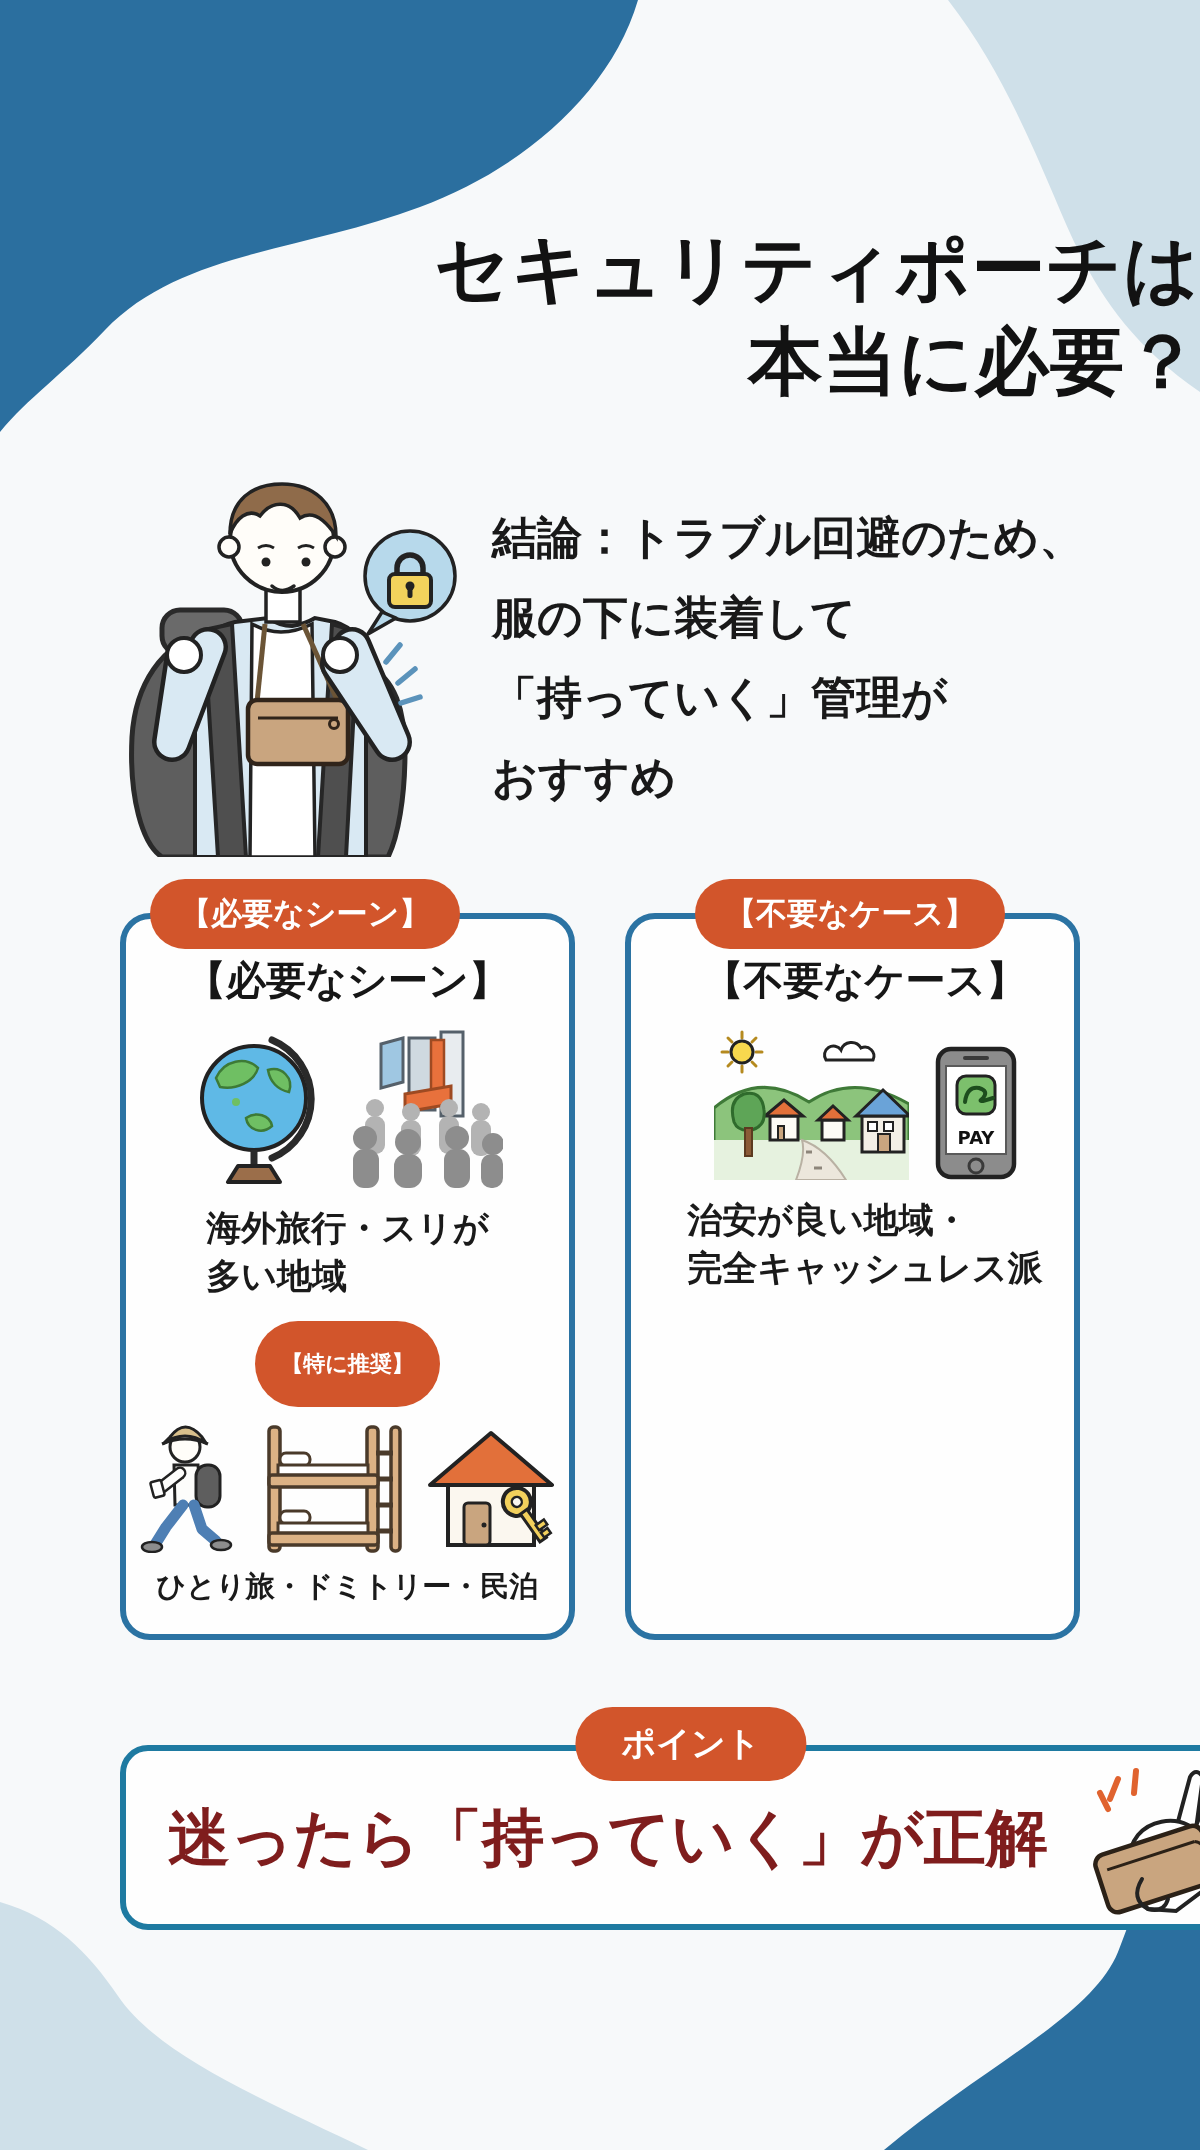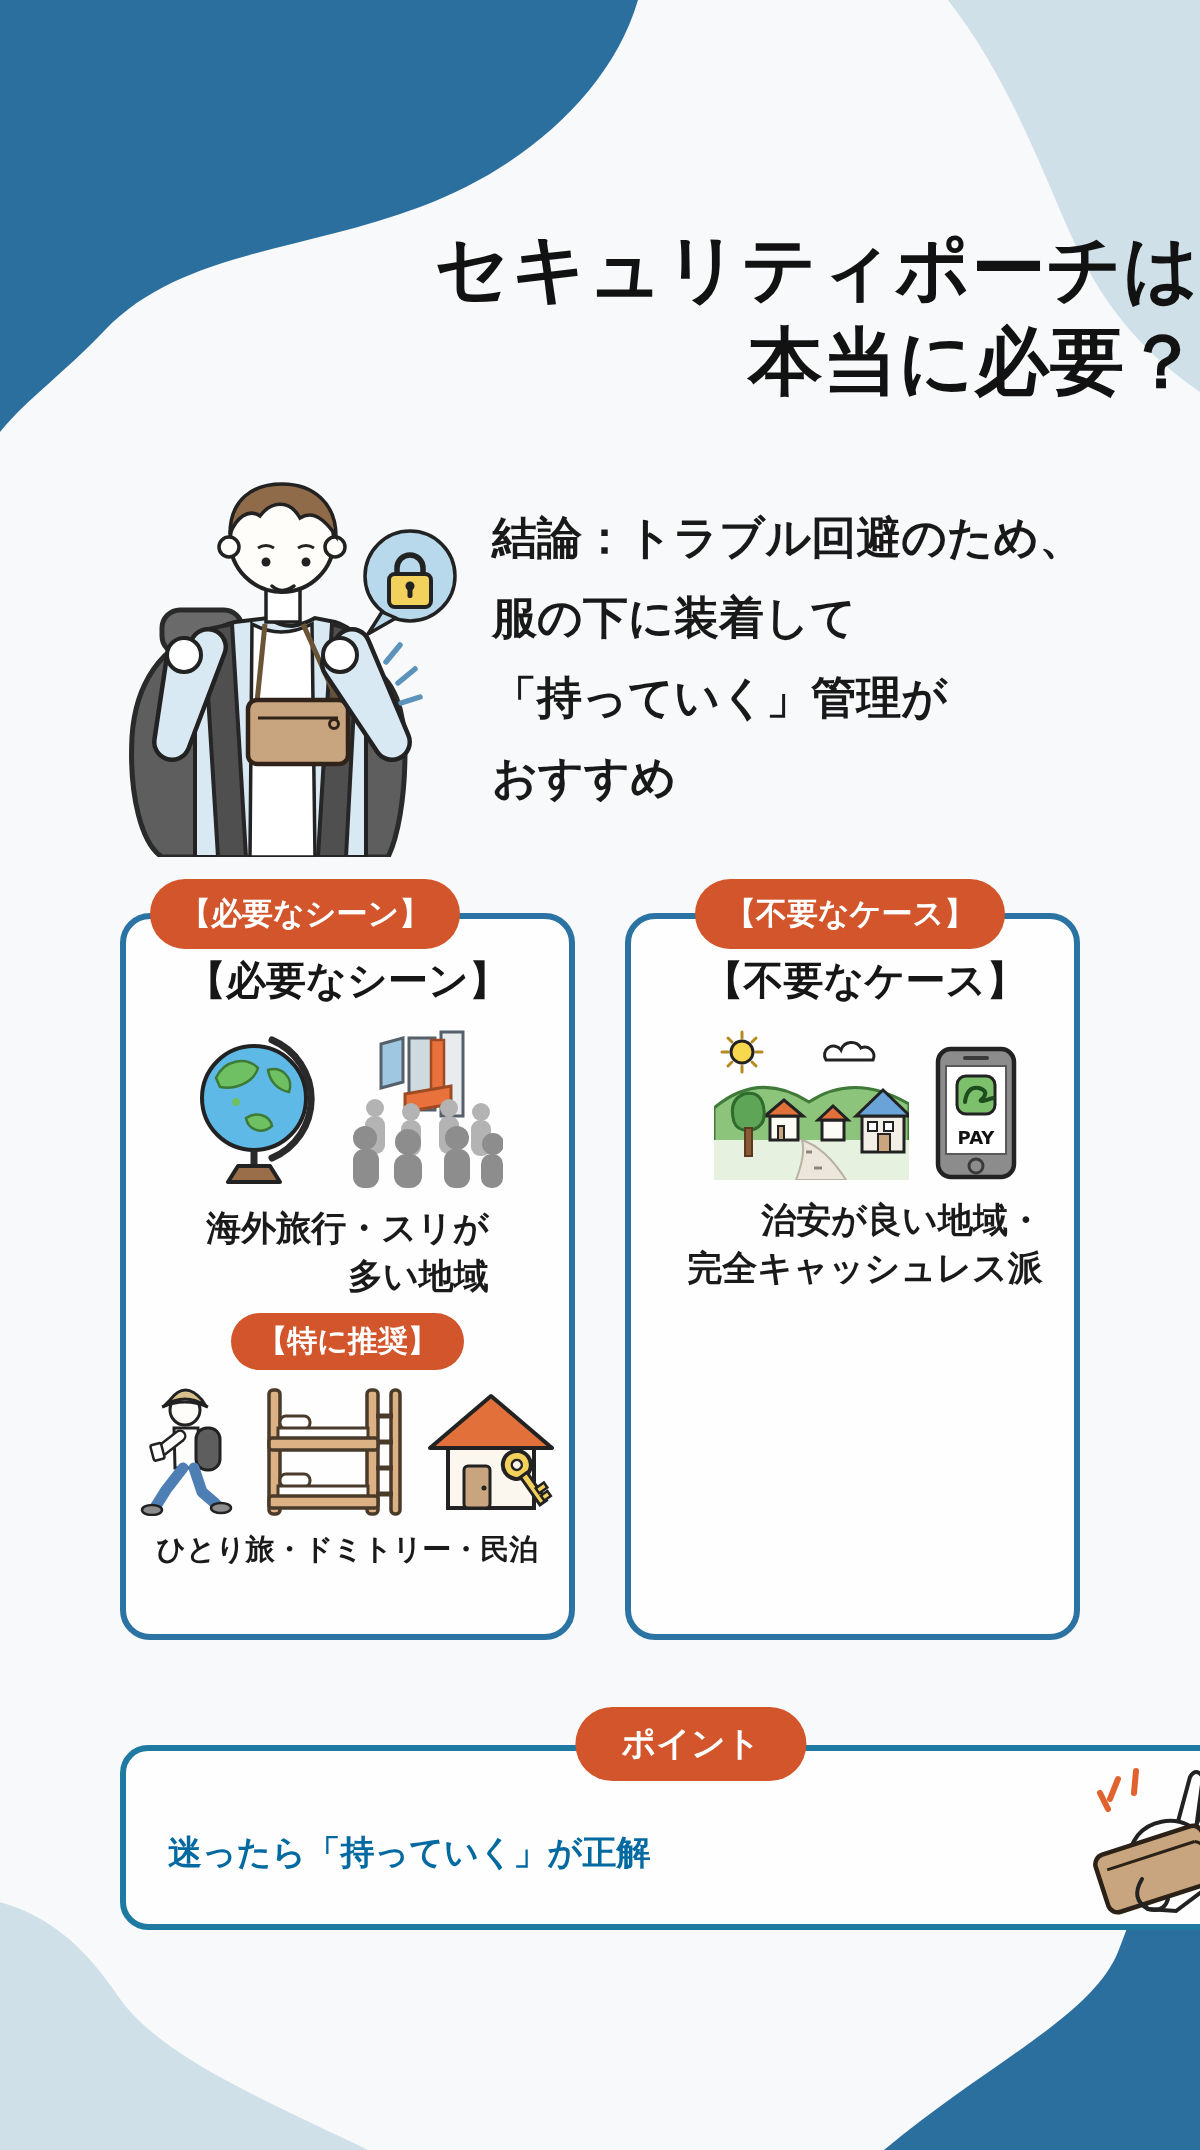--- a/index.html
+++ b/index.html
@@ -20,30 +20,30 @@
   .card.left{left:120px;}
   .card.right{left:625px;padding-left:25px;}
   .badge-pill{background:#d2552b;color:#ffffff;border-radius:50px;font-weight:800;
               display:inline-block;white-space:nowrap;}
   .card-badge{position:absolute;top:-40px;font-size:31px;padding:14px 30px;z-index:4;}
   .card.left .card-badge{left:24px;}
   .card.right .card-badge{left:64px;}
   .card-body{display:flex;flex-direction:column;align-items:center;width:100%;}
   .card-heading{margin-top:34px;font-size:40px;font-weight:800;color:#161616;}
   .icon-row{display:flex;align-items:flex-end;justify-content:center;margin-top:22px;}
-  .scene-text{margin-top:16px;font-size:35px;font-weight:800;text-align:right;line-height:1.38;color:#1a1a1a;}
-  .sub-badge{margin-top:12px;font-size:30px;padding:8px 26px;}
+  .scene-text{margin-top:16px;font-size:35px;font-weight:800;text-align:left;line-height:1.38;color:#1a1a1a;}
+  .sub-badge{margin-top:20px;font-size:22px;padding:28px 26px;}
   .scene2-text{margin-top:14px;font-size:29px;font-weight:800;white-space:nowrap;color:#1a1a1a;}
   
   .point-box{position:absolute;left:120px;top:1745px;width:1142px;height:185px;background:#fefefe;
              border:6px solid #1e7aa1;border-radius:28px;box-sizing:border-box;z-index:2;}
   .point-badge{position:absolute;left:50%;transform:translateX(-50%);top:-44px;
                font-size:34px;padding:14px 46px;z-index:4;}
-  .point-text{position:absolute;left:42px;top:15px;height:100%;display:flex;align-items:center;
-              font-size:34px;font-weight:900;color:#0369a1;}
+  .point-text{position:absolute;left:42px;top:0;height:100%;display:flex;align-items:center;
+              font-size:62px;font-weight:900;color:#7f1d1d;}
   .wallet-illo{position:absolute;right:10px;top:8px;}
   svg text{font-family:"DejaVu Sans","Liberation Sans",sans-serif;}
 </style>
 </head>
 <body>
 
 <div class="poster">
 
   <svg class="bg-blobs" width="1200" height="2150" viewBox="0 0 1200 2150">
     <path d="M0,0 L638,0 C610,95 520,170 420,207 C300,252 180,252 105,330 C62,375 28,398 0,432 Z" fill="#2b6f9f"></path>

